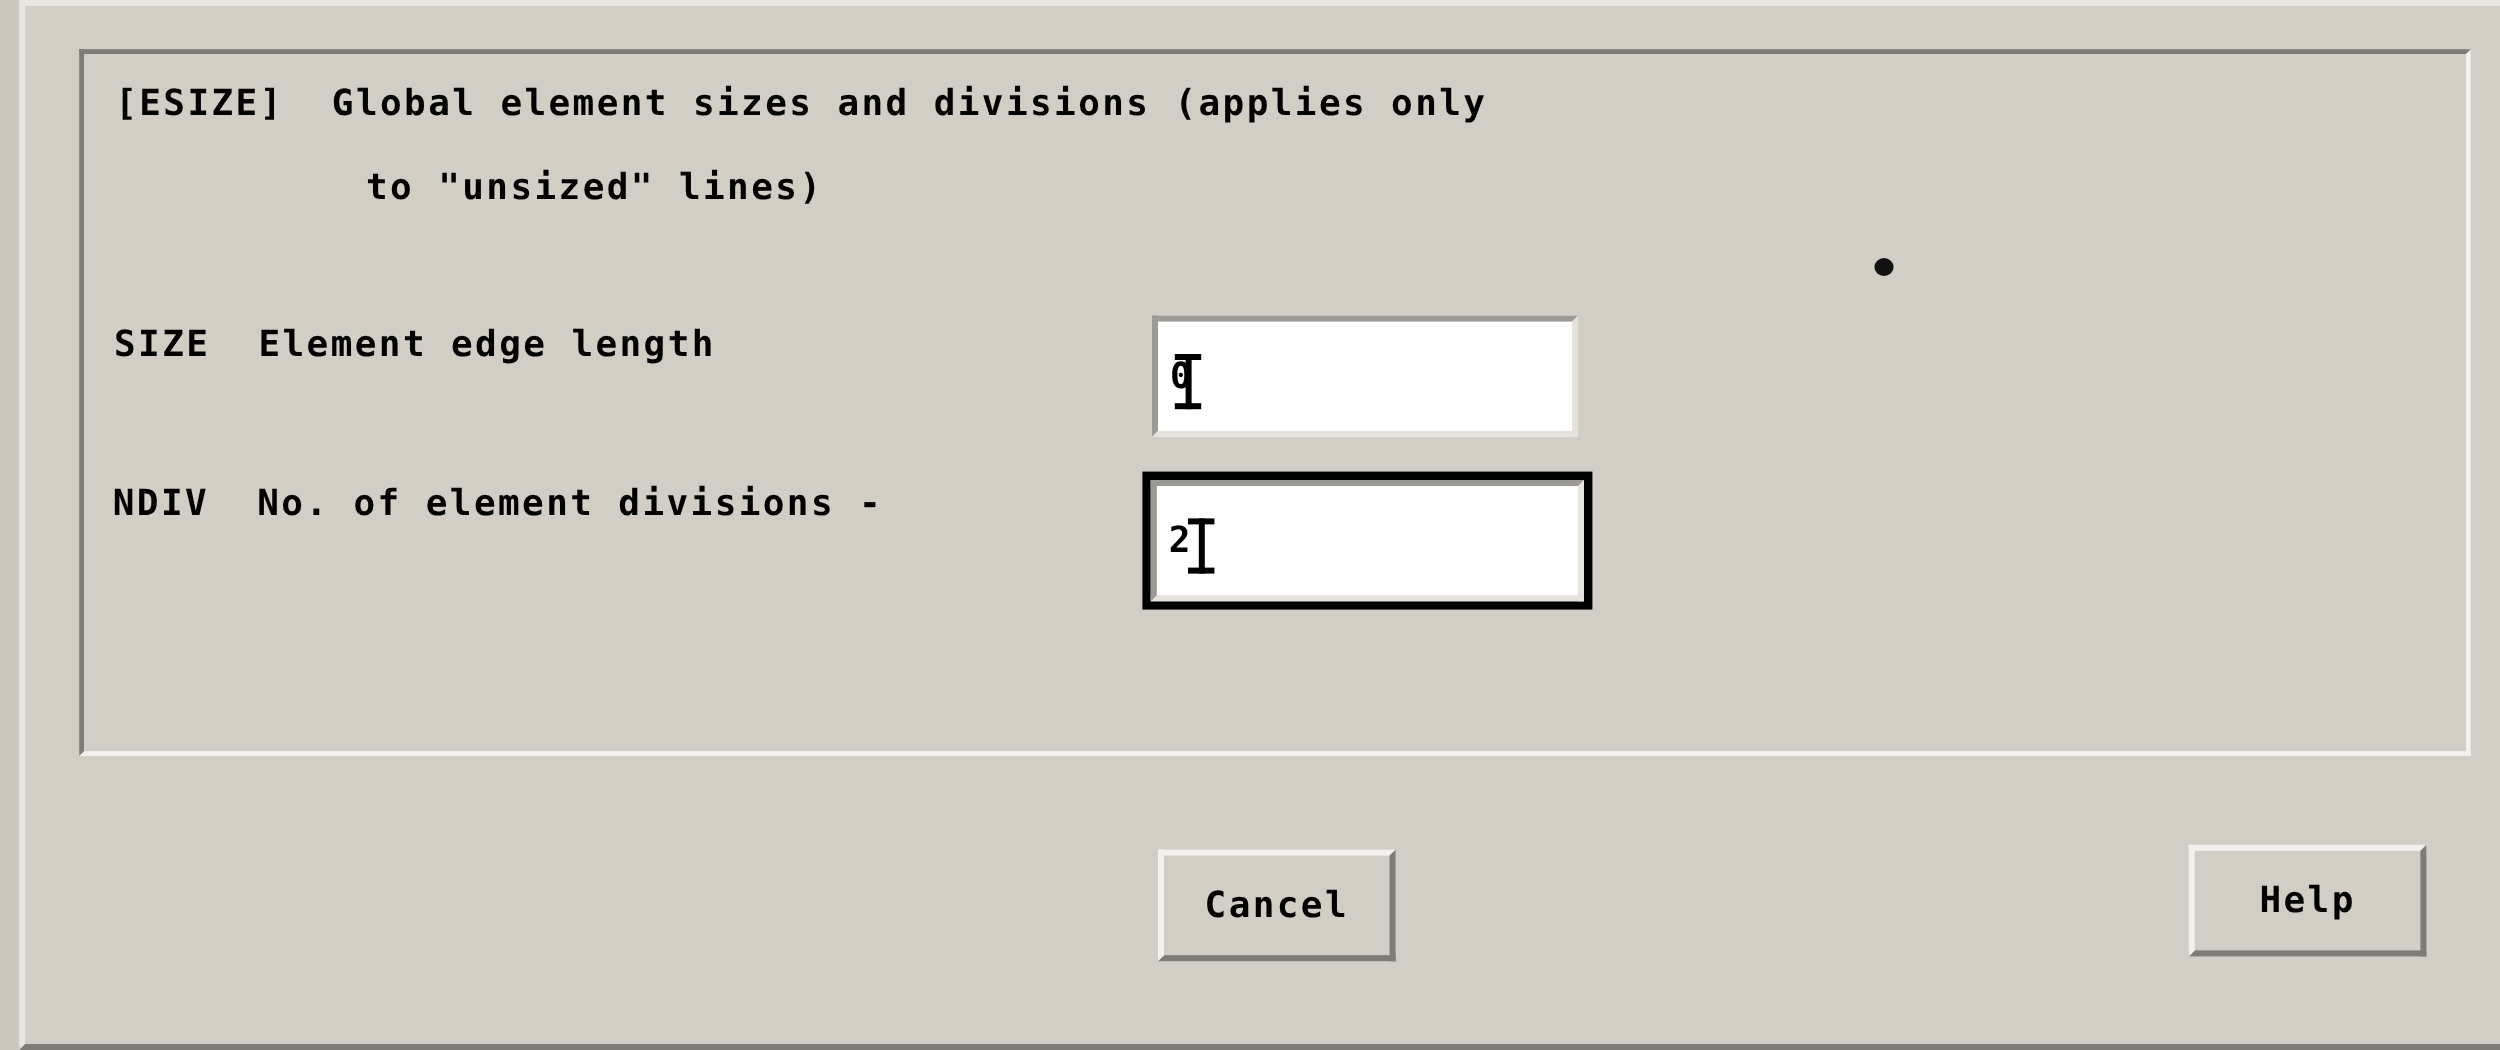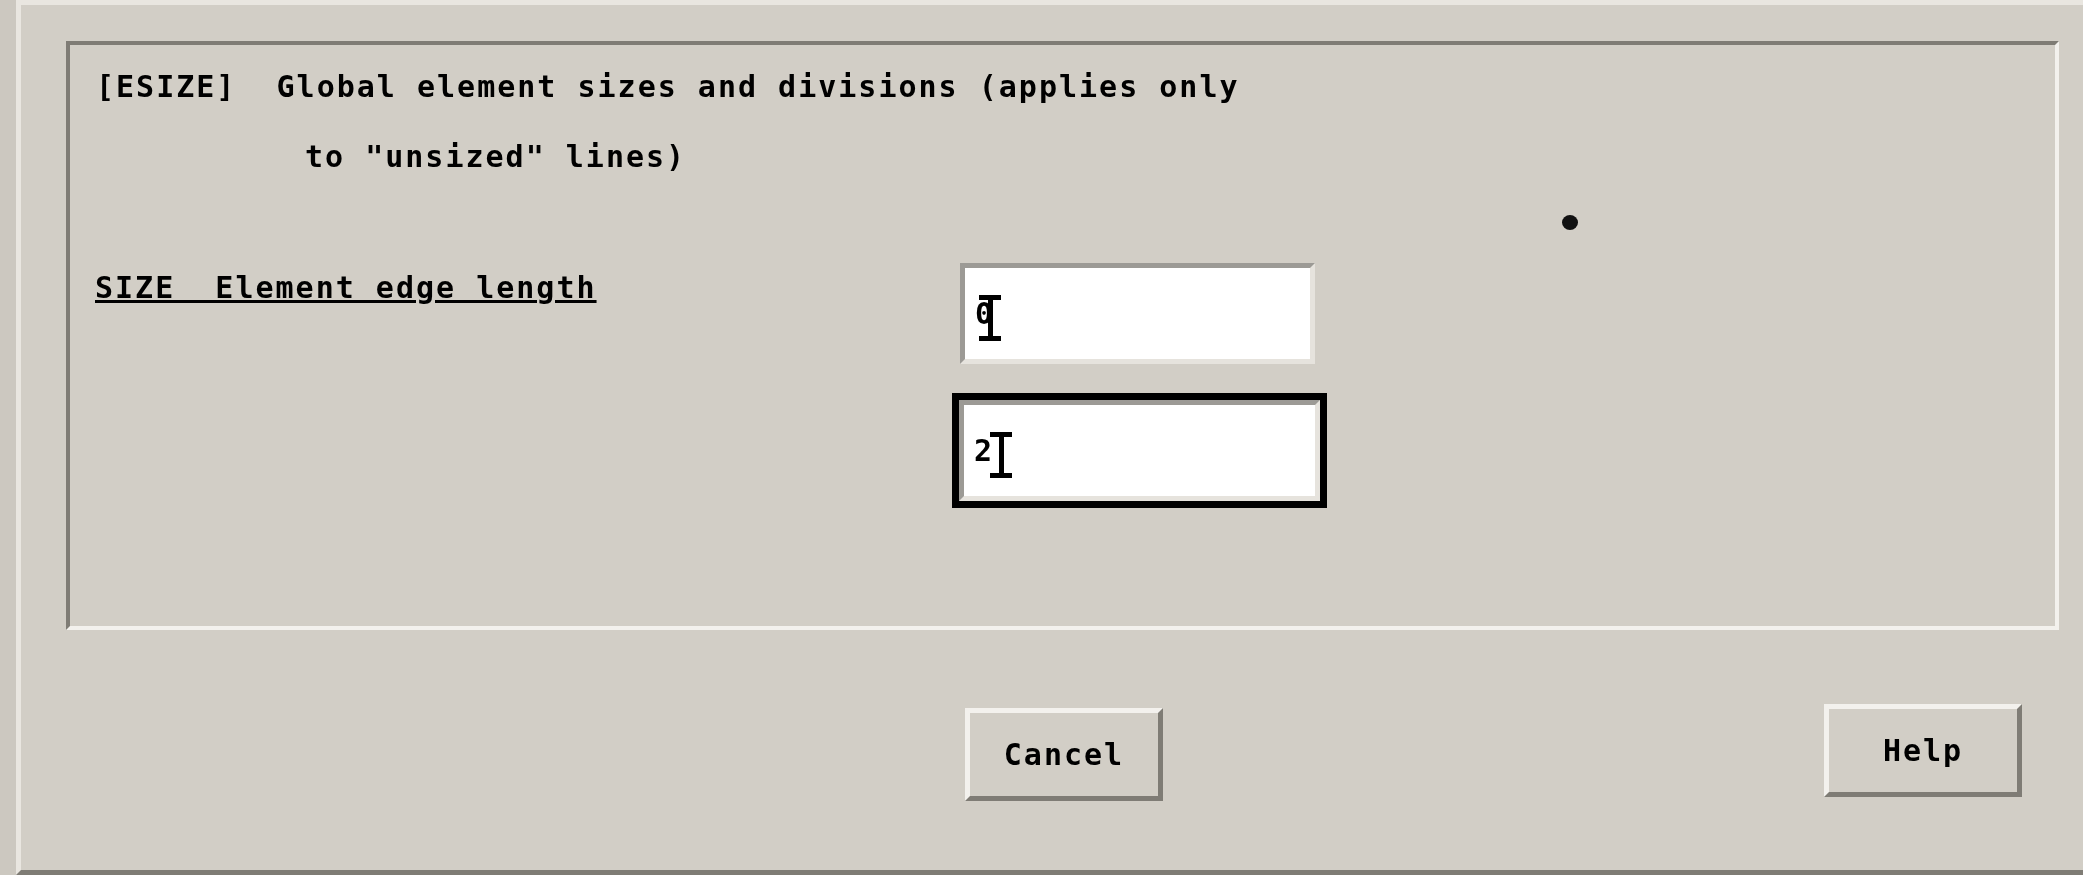--- a/index.html
+++ b/index.html
@@ -53,21 +53,21 @@
     font-weight: bold;
     letter-spacing: 2.0px;
     white-space: pre;
     line-height: 30px;
     -webkit-font-smoothing: none;
     font-smooth: never;
   }
 
   #hdr-line1 { left: 26px;  top: 27px; }
   #hdr-line2 { left: 235px; top: 97px; }
-  #size-label { left: 25px;  top: 228px; text-decoration: underline; }
+  #size-label { left: 25px;  top: 228px; }
   #ndiv-label { left: 24px;  top: 360px; }
   #note-line  { left: 180px; top: 468px; }
 
   
   .field-sunken {
     position: absolute;
     box-sizing: border-box;
     background: #ffffff;
     border-top: 5px solid #9c9a95;
     border-left: 5px solid #9c9a95;
@@ -232,20 +232,21 @@
 
     <div id="size-field-wrap">
       <div class="field-sunken" id="size-field">
         <span class="field-text">0</span>
         <span class="caret" id="size-caret">
             <i></i>
           </span>
       </div>
     </div>
 
+    <div class="dlgtext" id="ndiv-label">NDIV  No. of element divisions -</div>
 
     <div id="ndiv-field-wrap">
       <div class="field-sunken" id="ndiv-field">
         <span class="field-text">2</span>
         <span class="caret" id="ndiv-caret">
             <i></i>
           </span>
       </div>
     </div>
 

